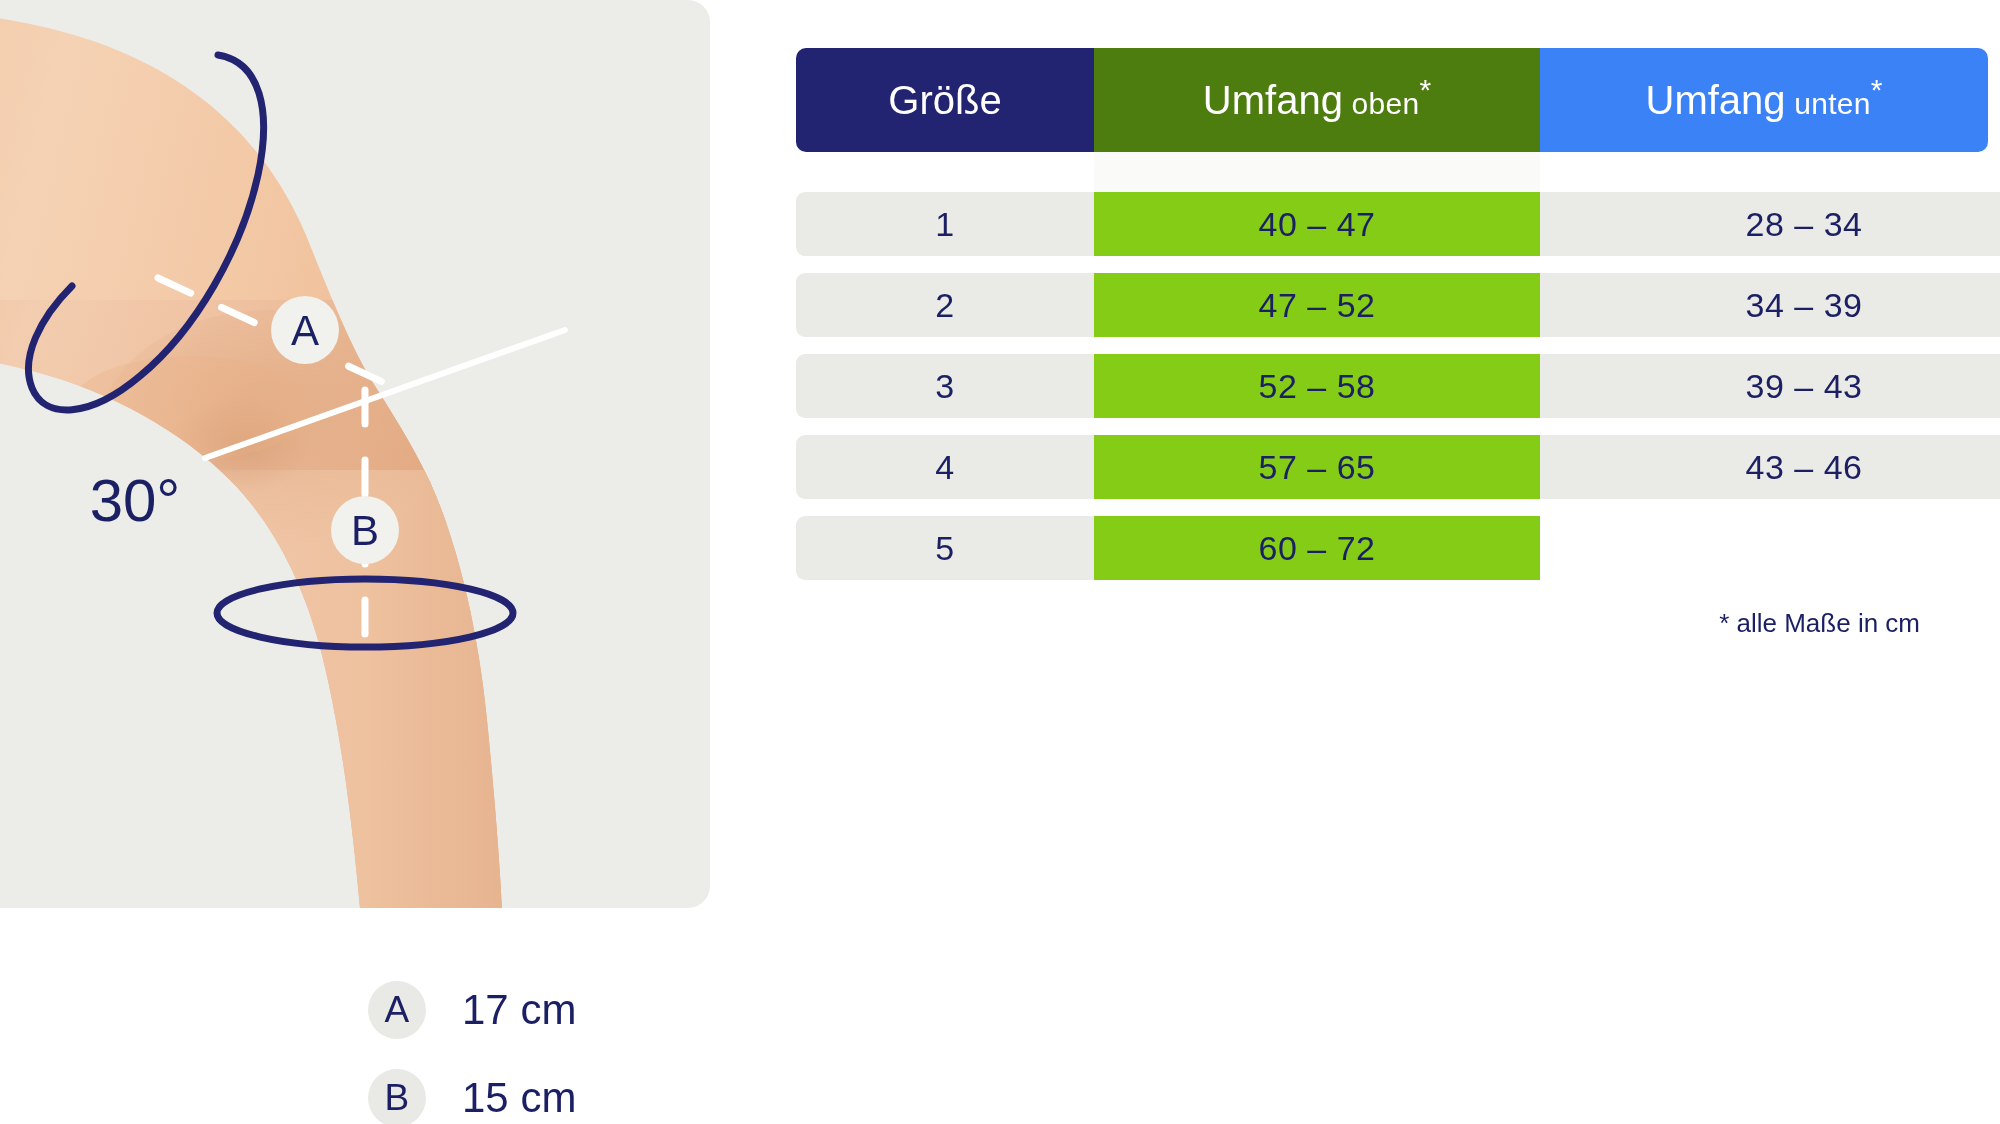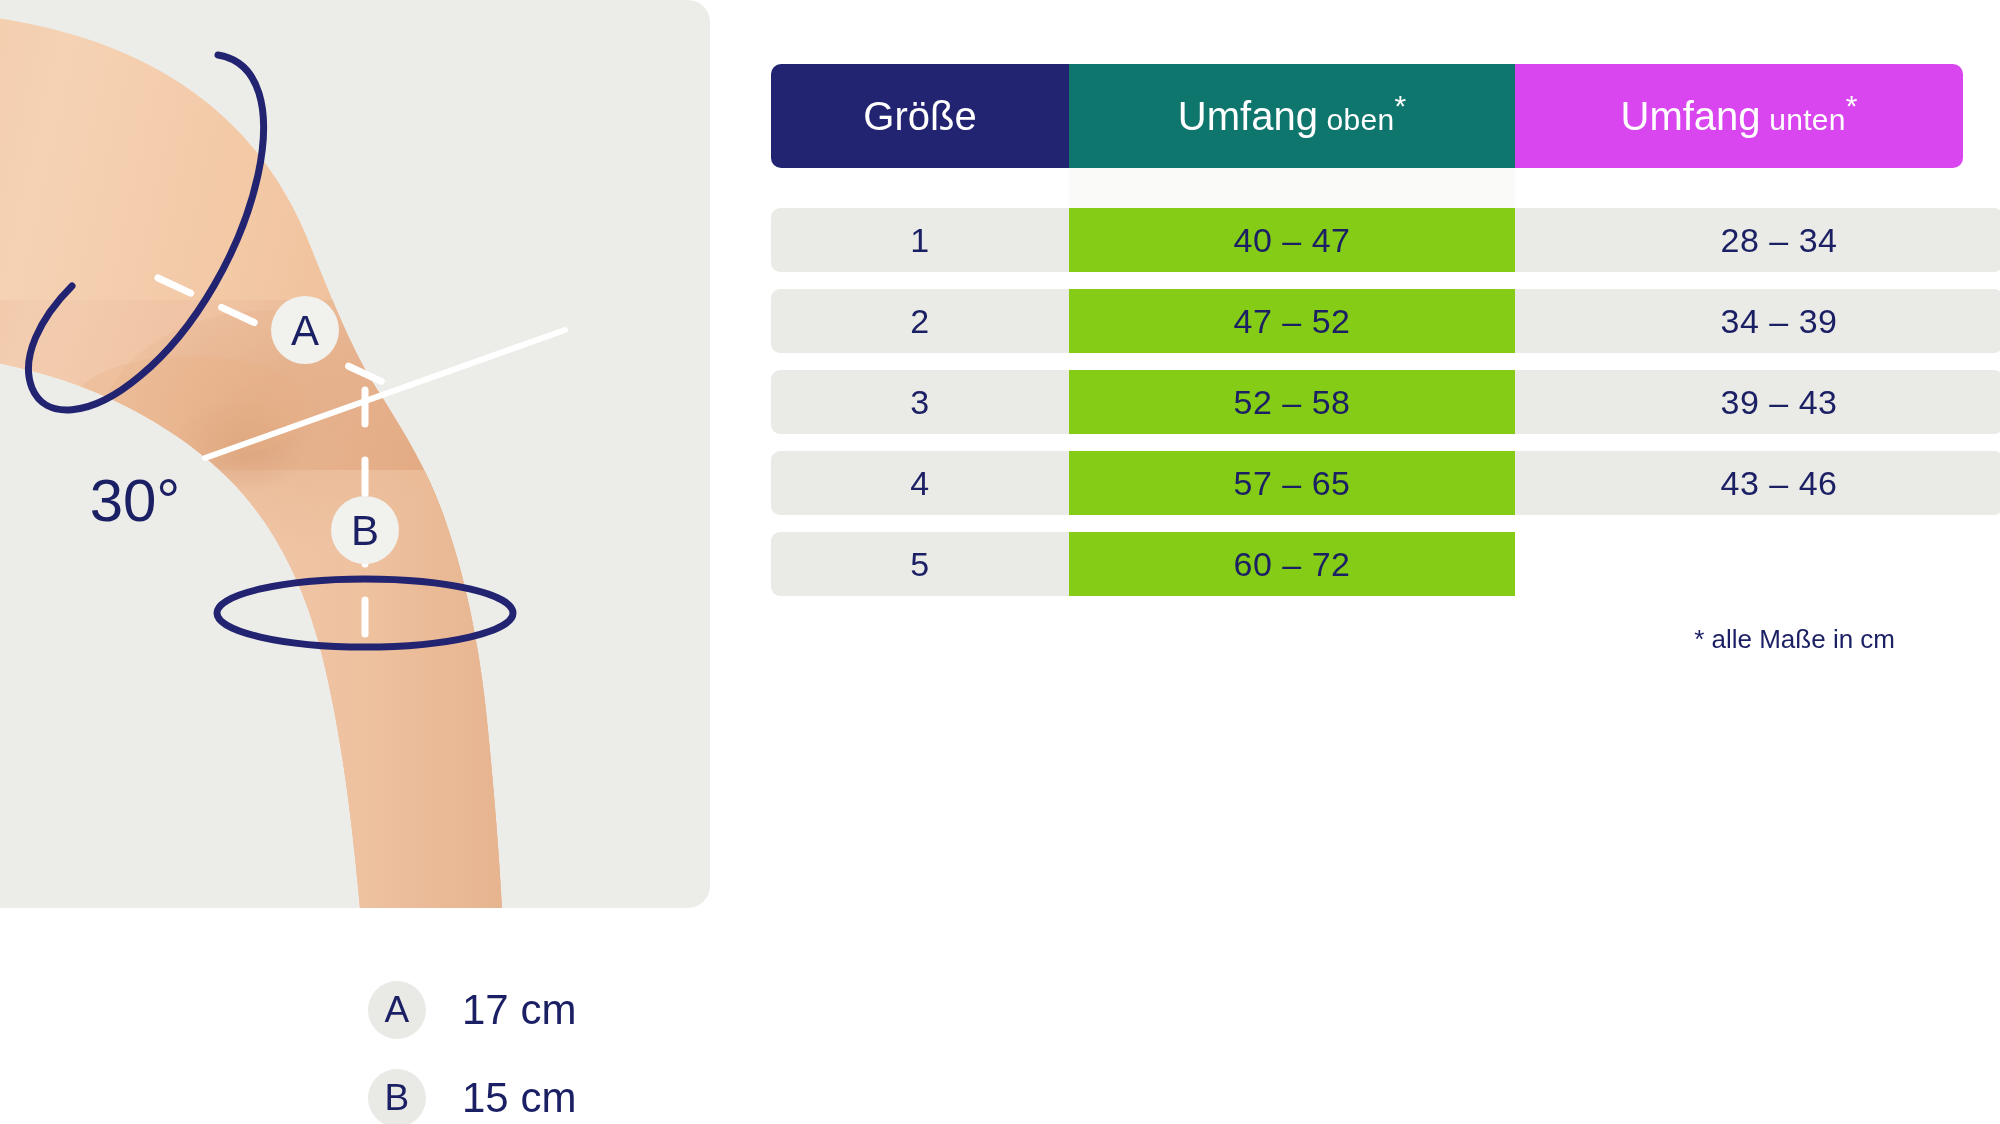--- a/index.html
+++ b/index.html
@@ -65,24 +65,23 @@
   .legend-value {
     margin-left: 36px;
     color: #1b1f63;
     font-size: 42px;
     white-space: pre;
   }
 
   
   #size-table {
     position: absolute;
-    left: 771px;
+    left: 796px;
     top: 48px;
     width: 1192px;
-    margin-top: 16px;
   }
   .t-row {
     display: flex;
     width: 1192px;
   }
   .t-col-size   { width: 298px; flex: 0 0 298px; text-align: center; }
   .t-col-top    { width: 446px; flex: 0 0 446px; text-align: center; }
   .t-col-bottom { width: 448px; flex: 0 0 448px; text-align: center; }
 
   
@@ -90,25 +89,25 @@
     height: 104px;
     line-height: 104px;
     color: #ffffff;
   }
   #table-header .t-col-size {
     background: #232471;
     border-radius: 10px 0 0 10px;
     font-size: 40px;
   }
   #table-header .t-col-top {
-    background: #0f766e;
+    background: #4d7c0f;
     font-size: 40px;
   }
   #table-header .t-col-bottom {
-    background: #d946ef;
+    background: #3b82f6;
     border-radius: 0 10px 10px 0;
     font-size: 40px;
   }
   .hdr-sub {
     font-size: 30px;
     letter-spacing: 0.3px;
   }
   .hdr-star {
     font-size: 30px;
     vertical-align: super;

